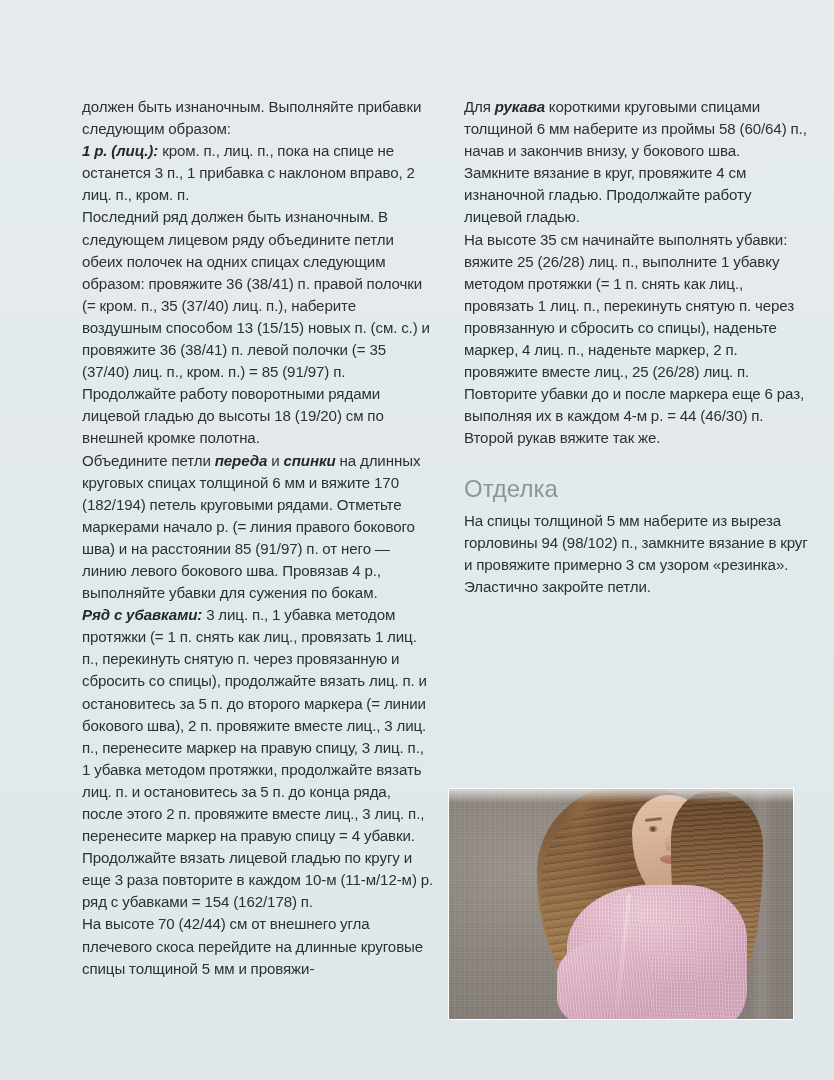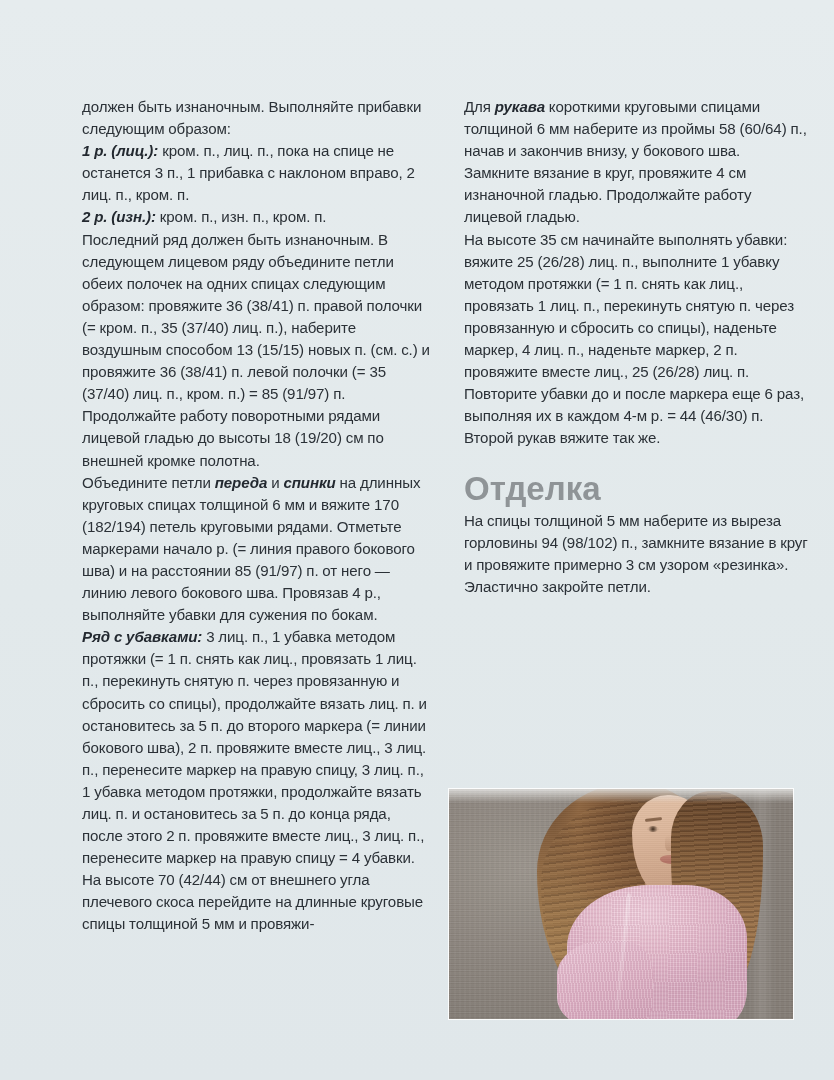--- a/index.html
+++ b/index.html
@@ -64,23 +64,23 @@
   }
 
   .emph {
     font-weight: bold;
     font-style: italic;
     color: #232930;
   }
 
   h2.section-heading {
     margin: 21px 0 3px 0;
-    font-size: 33px;
+    font-size: 24px;
     line-height: 36px;
-    font-weight: bold;
+    font-weight: normal;
     color: #8f9497;
     letter-spacing: 0px;
   }
 
   
   .photo-frame {
     position: absolute;
     left: 449px;
     top: 789px;
     width: 344px;
@@ -305,29 +305,29 @@
 <div class="page">
 
   <div class="columns">
 
     <div class="col">
 
       <p class="body-text">должен быть изнаночным. Выполняйте прибавки следующим образом:</p>
 
       <p class="body-text"><span class="runin">1 р. (лиц.):</span><span> кром. п., лиц. п., пока на спице не останется 3 п., 1 прибавка с наклоном вправо, 2 лиц. п., кром. п.</span></p>
 
-      <p class="body-text"><span class="runin">2 р. (изн.):</span><span> кром. п., изн. п., кром. п.</span></p>
 
 
       <p class="body-text">Последний ряд должен быть изнаночным. В следующем лицевом ряду объедините петли обеих полочек на одних спицах следующим образом: провяжите 36 (38/41) п. правой полочки (= кром. п., 35 (37/40) лиц. п.), наберите воздушным способом 13 (15/15) новых п. (см. с.) и провяжите 36 (38/41) п. левой полочки (= 35 (37/40) лиц. п., кром. п.) = 85 (91/97) п. Продолжайте работу поворотными рядами лицевой гладью до высоты 18 (19/20) см по внешней кромке полотна.</p>
 
       <p class="body-text"><span>Объедините петли </span><span class="emph">переда</span><span> и </span><span class="emph">спинки</span><span> на длинных круговых спицах толщиной 6 мм и вяжите 170 (182/194) петель круговыми рядами. Отметьте маркерами начало р. (= линия правого бокового шва) и на расстоянии 85 (91/97) п. от него — линию левого бокового шва. Провязав 4 р., выполняйте убавки для сужения по бокам.</span></p>
 
       <p class="body-text"><span class="runin">Ряд с убавками:</span><span> 3 лиц. п., 1 убавка методом протяжки (= 1 п. снять как лиц., провязать 1 лиц. п., перекинуть снятую п. через провязанную и сбросить со спицы), продолжайте вязать лиц. п. и остановитесь за 5 п. до второго маркера (= линии бокового шва), 2 п. провяжите вместе лиц., 3 лиц. п., перенесите маркер на правую спицу, 3 лиц. п., 1 убавка методом протяжки, продолжайте вязать лиц. п. и остановитесь за 5 п. до конца ряда, после этого 2 п. провяжите вместе лиц., 3 лиц. п., перенесите маркер на правую спицу = 4 убавки.</span></p>
 
+      <p class="body-text">Продолжайте вязать лицевой гладью по кругу и еще 3 раза повторите в каждом 10-м (11-м/12-м) р. ряд с убавками = 154 (162/178) п.</p>
 
       <p class="body-text">На высоте 70 (42/44) см от внешнего угла плечевого скоса перейдите на длинные круговые спицы толщиной 5 мм и провяжи-</p>
 
     </div>
 
     <div class="col-right">
 
 
       <p class="body-text"><span>Для </span><span class="emph">рукава</span><span> короткими круговыми спицами толщиной 6 мм наберите из проймы 58 (60/64) п., начав и закончив внизу, у бокового шва. Замкните вязание в круг, провяжите 4 см изнаночной гладью. Продолжайте работу лицевой гладью.</span></p>
 

